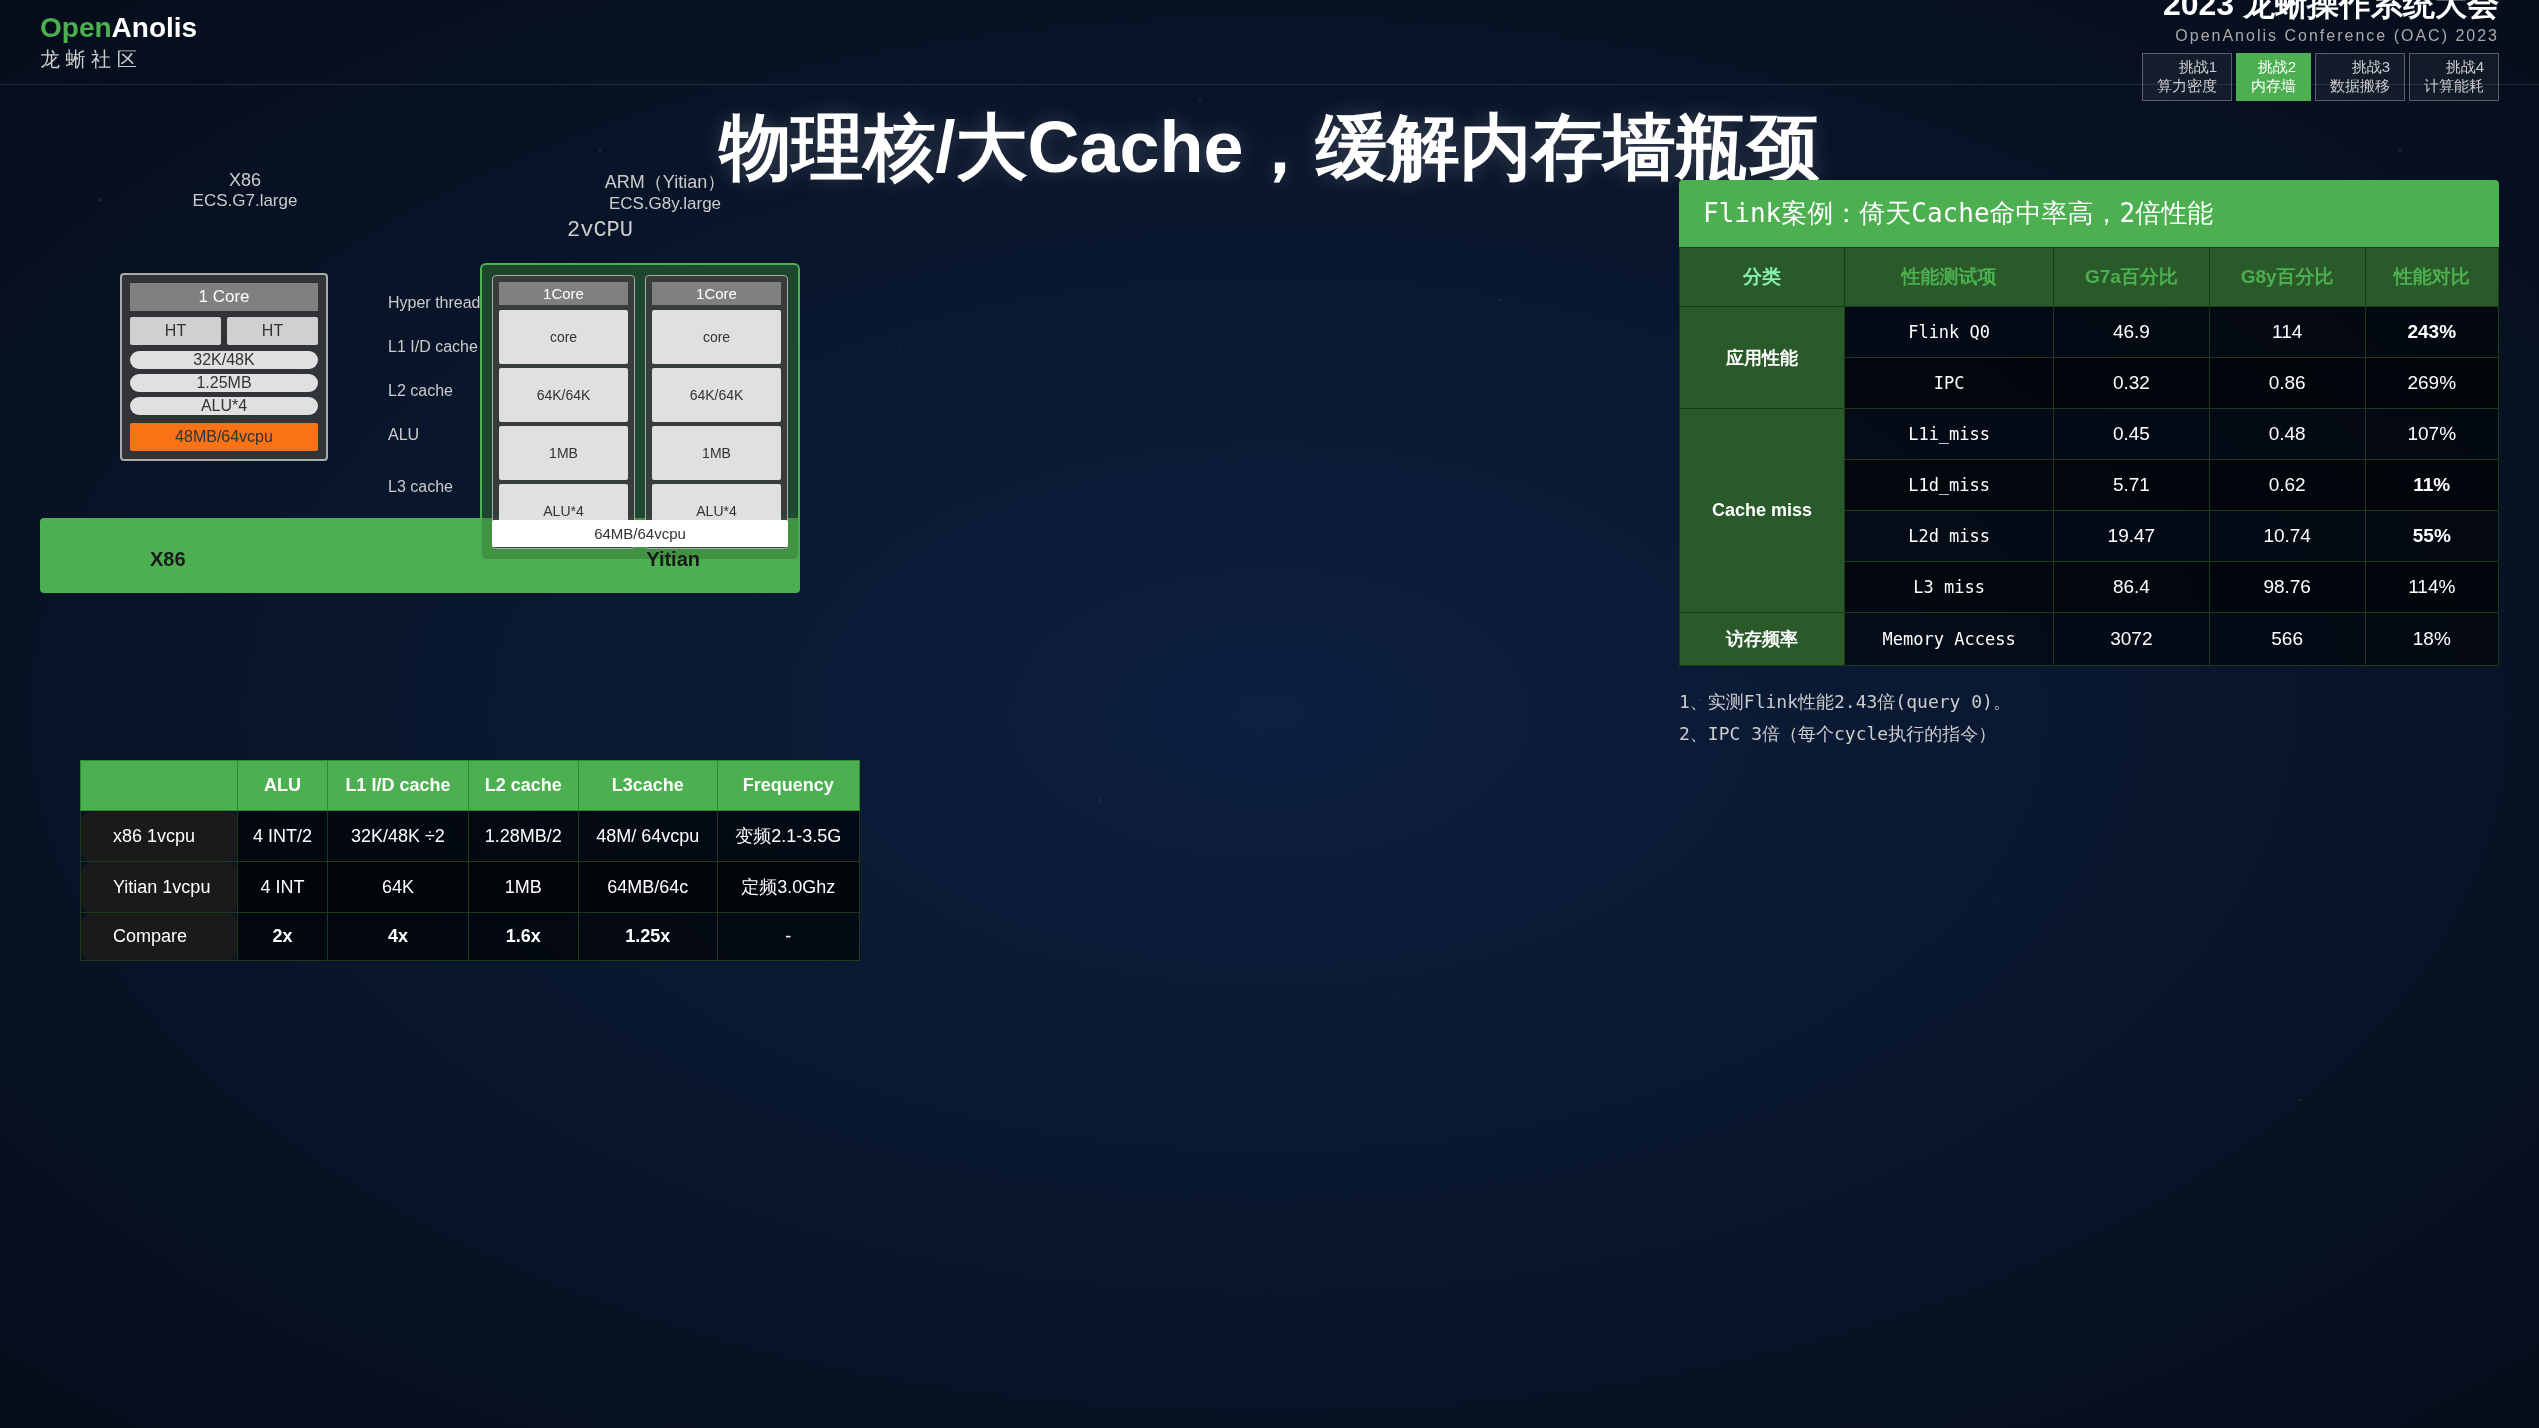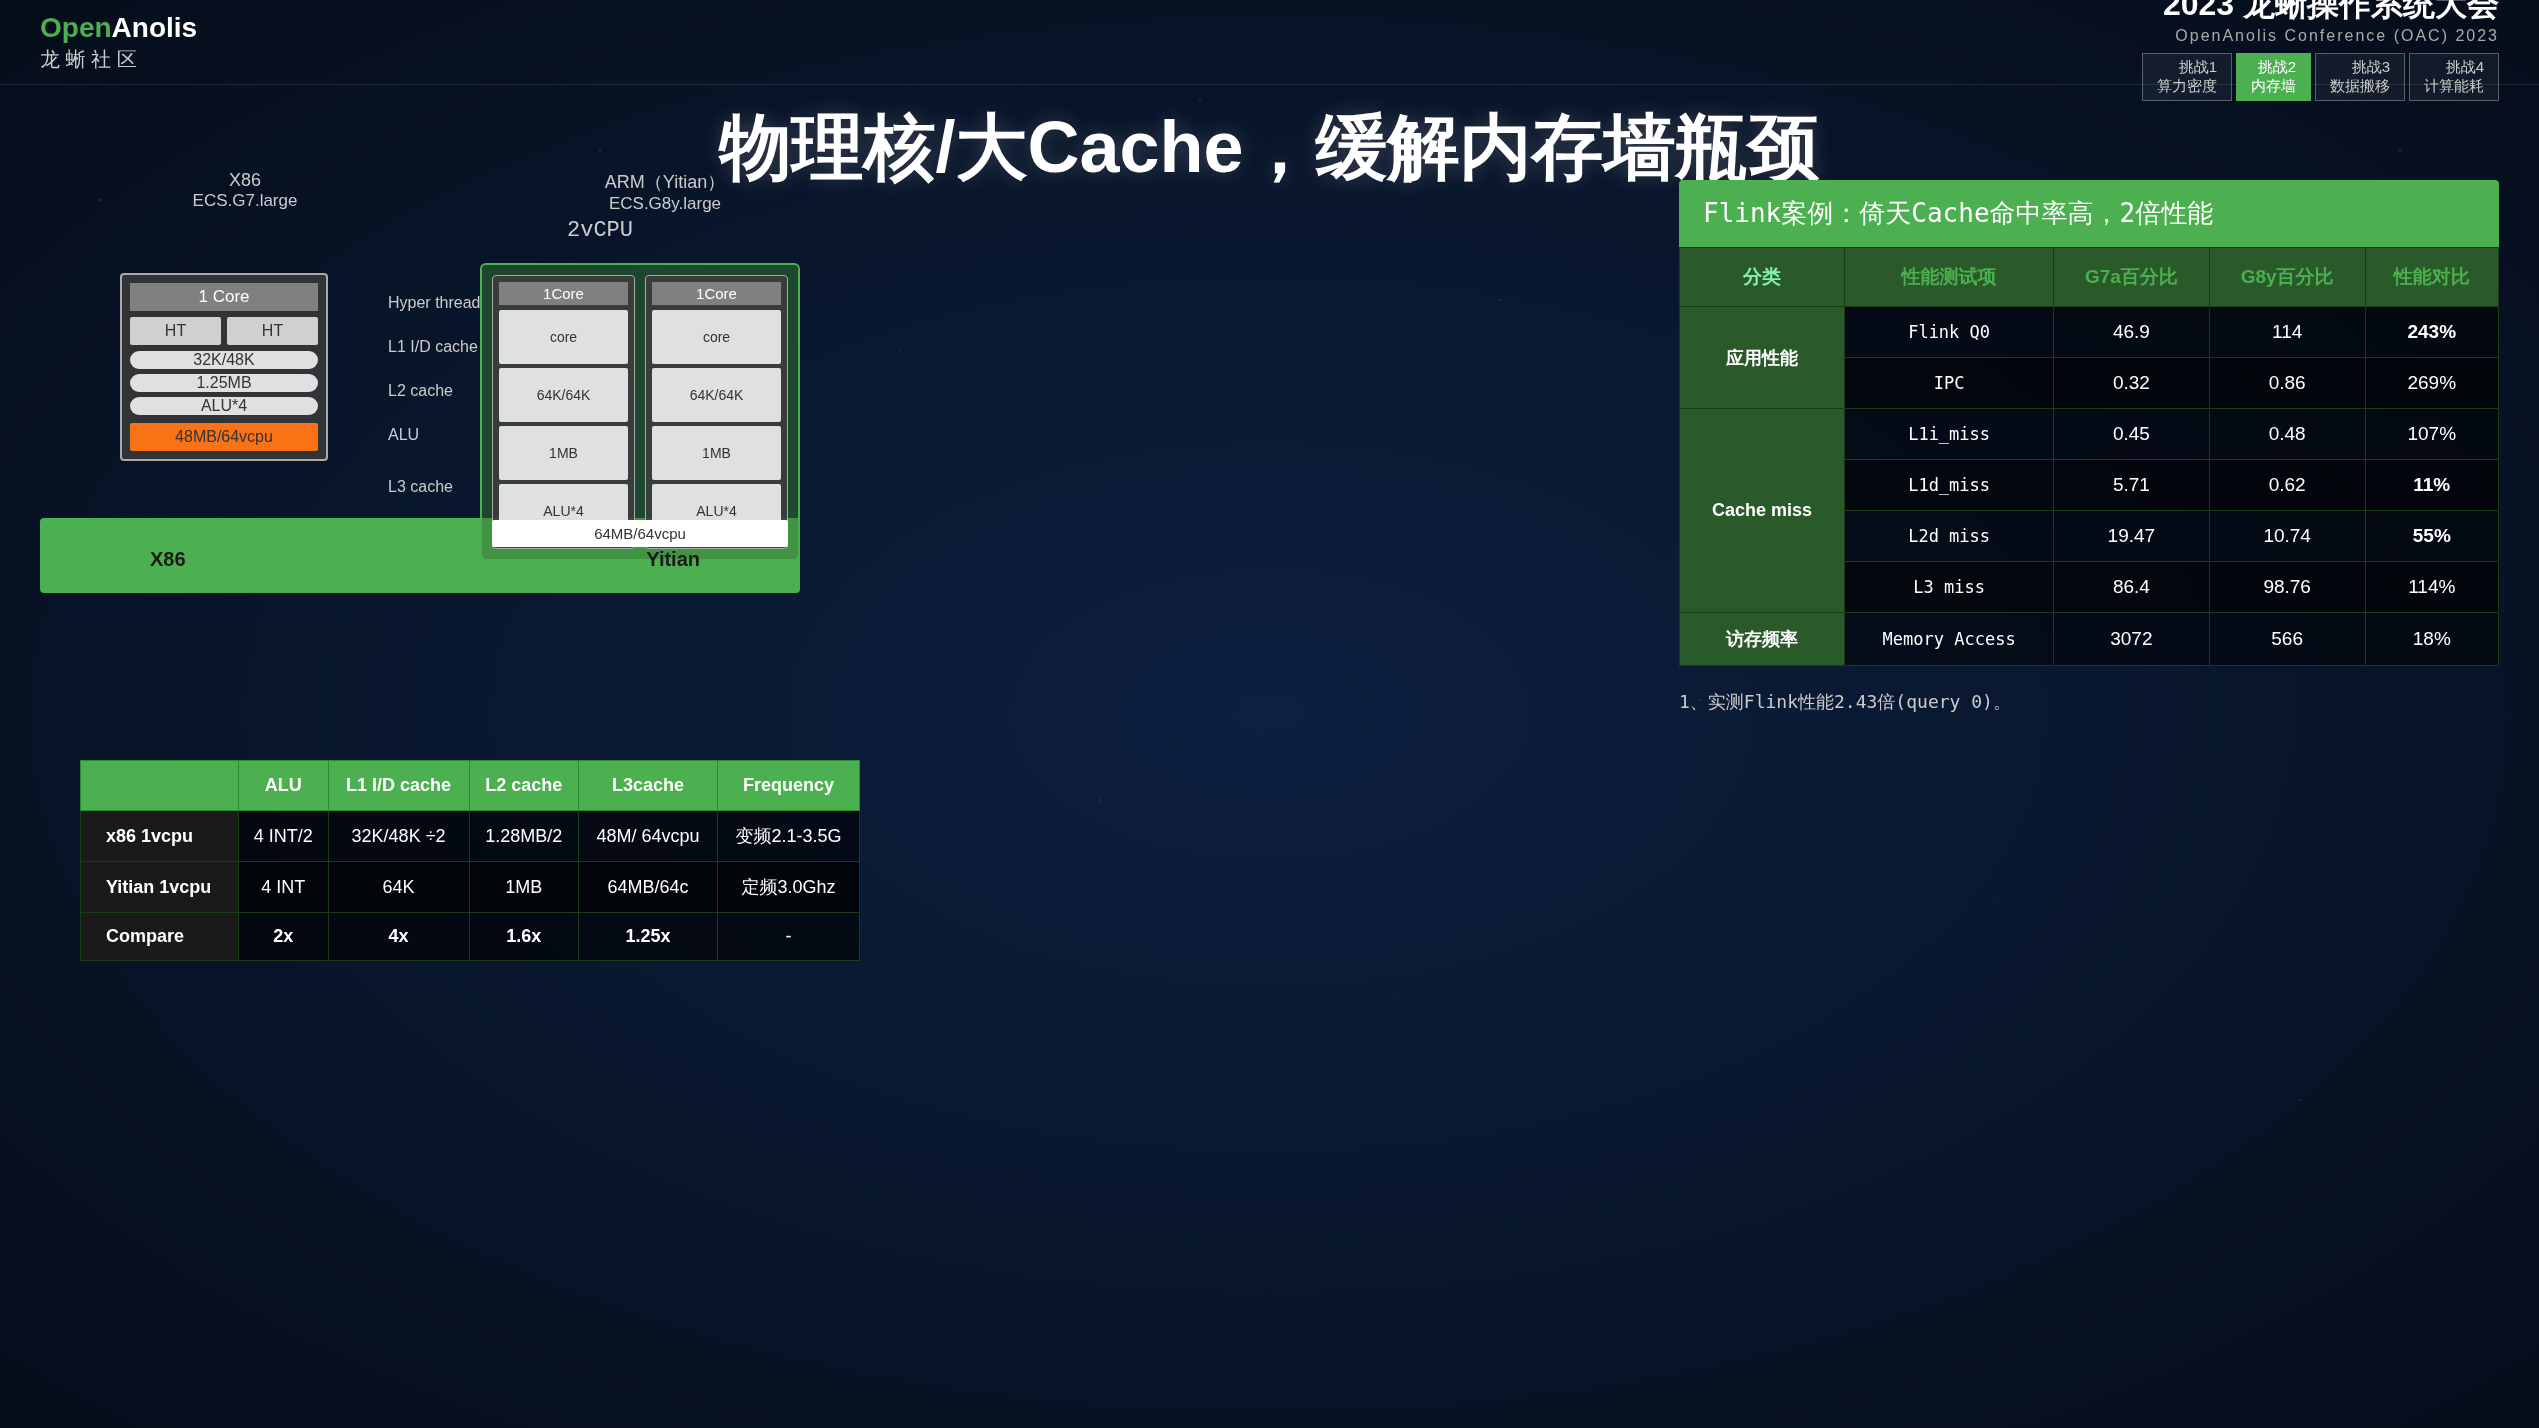--- a/index.html
+++ b/index.html
@@ -229,23 +229,24 @@
       border: 1px solid #2d8a2d;
     }
     .comp-table td {
       padding: 13px 10px;
       text-align: center;
       border: 1px solid #1a3a1a;
     }
     .comp-table .row-header {
       background: #1a1a1a;
       color: white;
-      font-weight: bold;
+      font-weight: normal;
       text-align: left;
-      padding-left: 25px;
+      padding-left: 32px;
+      border-radius: 12px;
     }
     .comp-table .row-data {
       background: rgba(0,0,0,0.6);
       color: white;
     }
     .comp-table .row-data-dark {
       background: rgba(0,0,0,0.8);
       color: white;
     }
     .red-text { color: #ff4444; font-weight: bold; }
@@ -514,14 +515,15 @@
         <td class="cat-cell">访存频率</td>
         <td class="metric-cell data-cell">Memory Access</td>
         <td class="data-cell">3072</td>
         <td class="data-cell">566</td>
         <td class="data-cell">18%</td>
       </tr>
     </tbody>
   </table>
   <div class="footnotes">
     <div>1、实测Flink性能2.43倍(query 0)。</div>
+    <div>2、IPC 3倍（每个cycle执行的指令）</div>
   </div>
 </div>
 
 </body></html>

